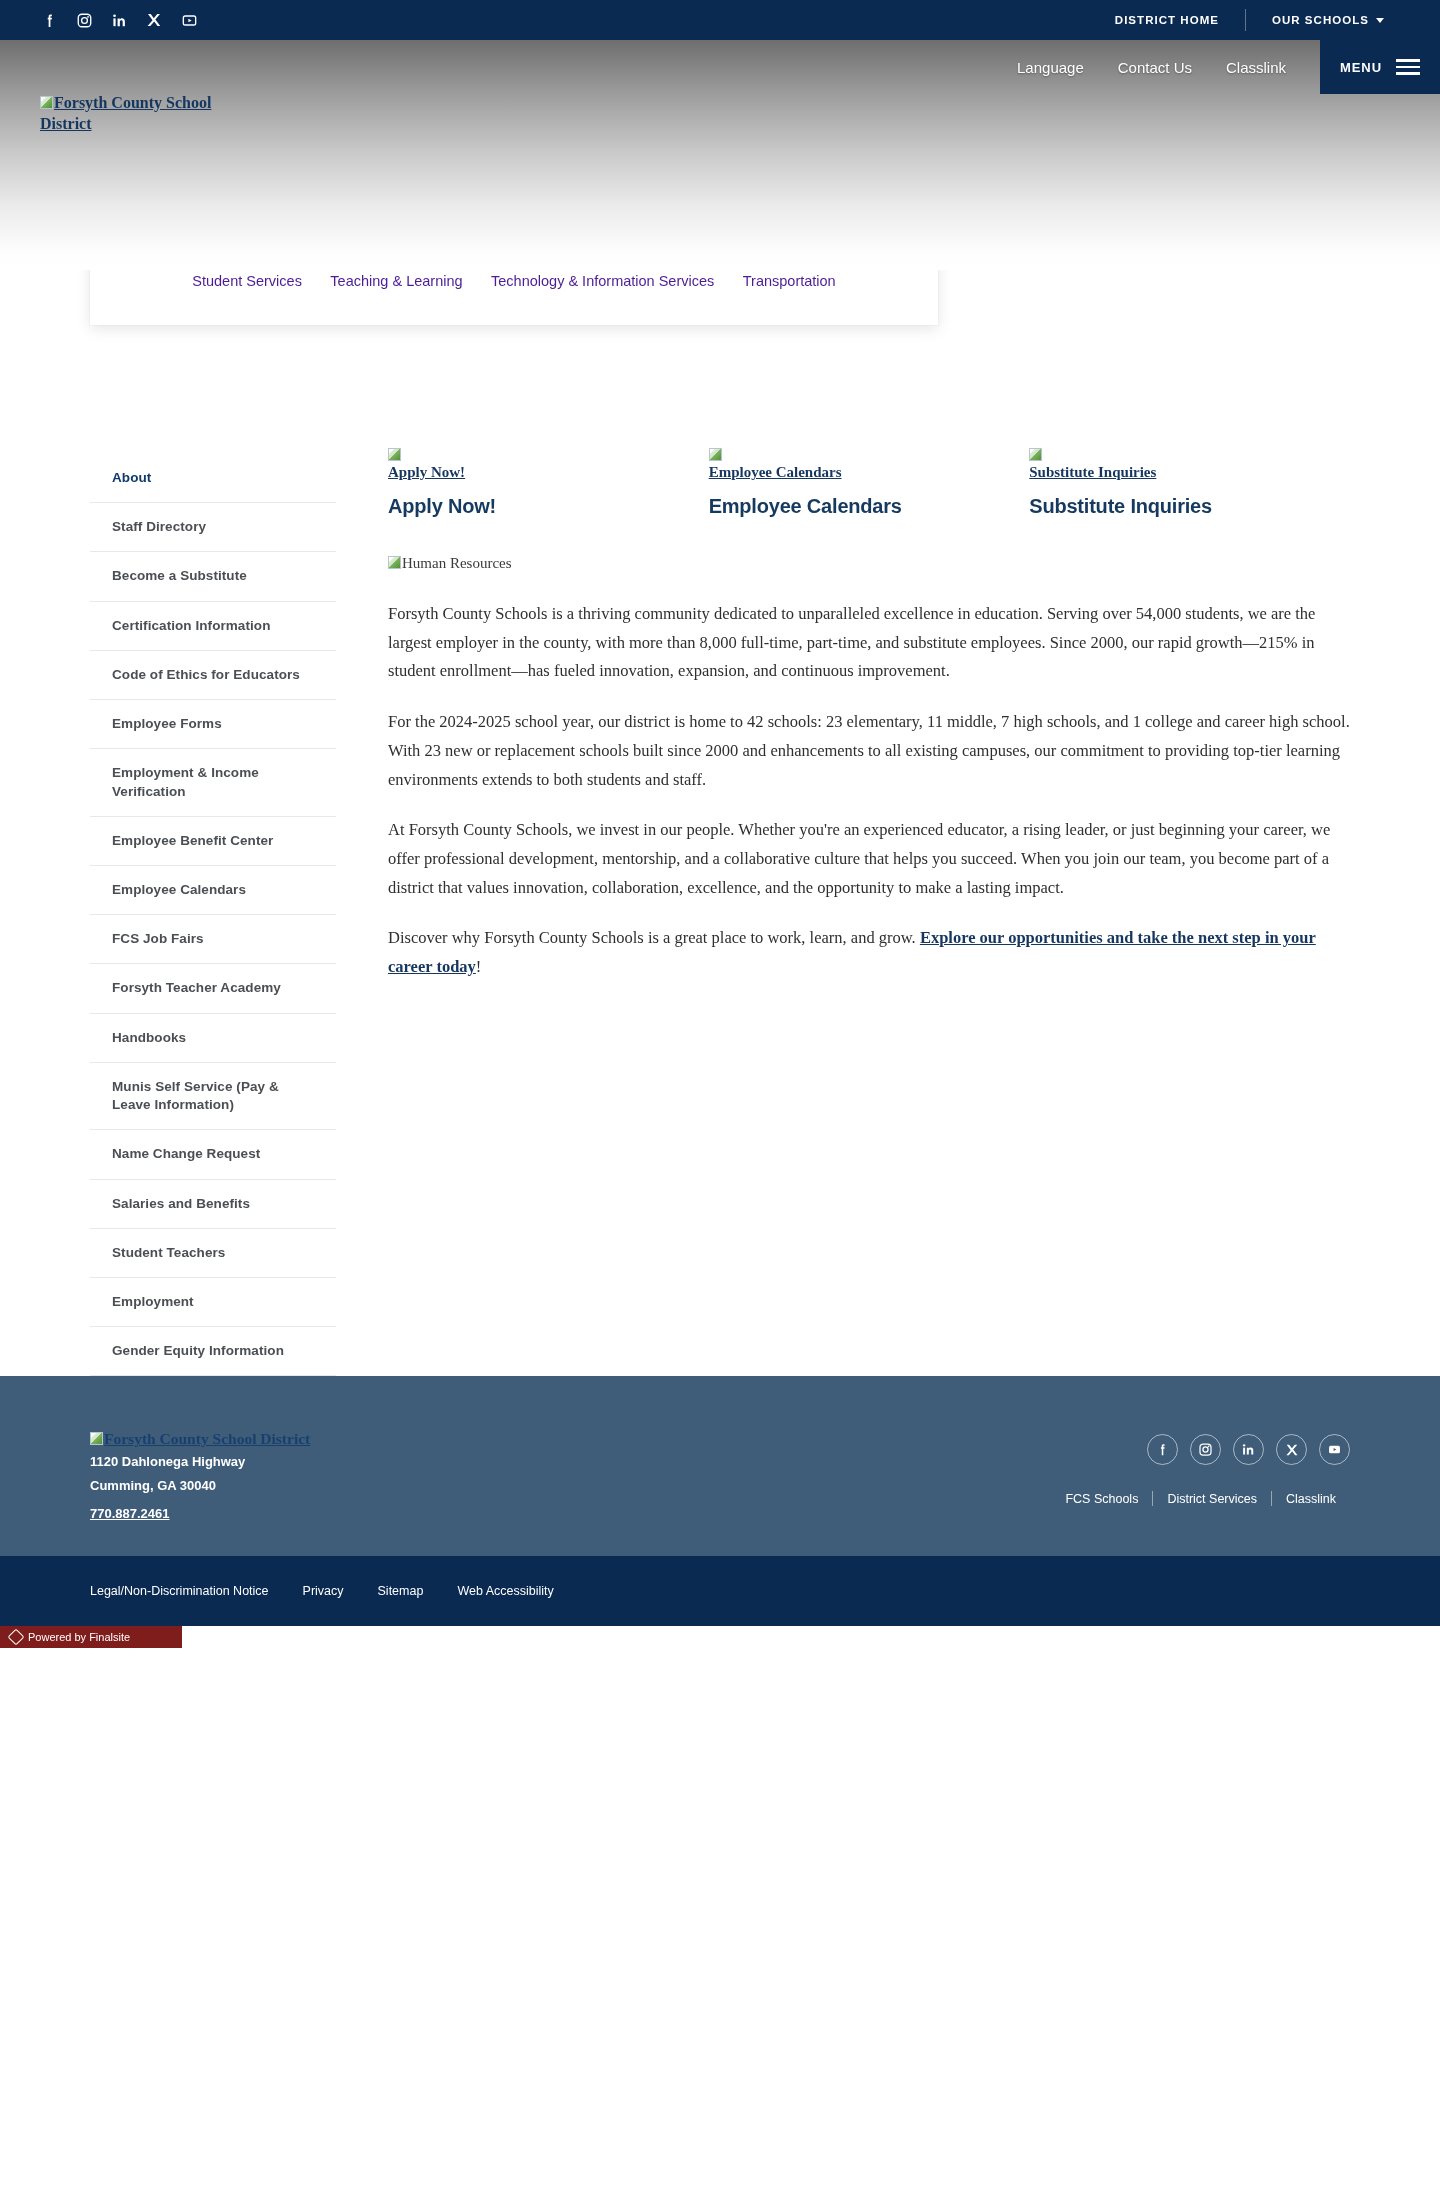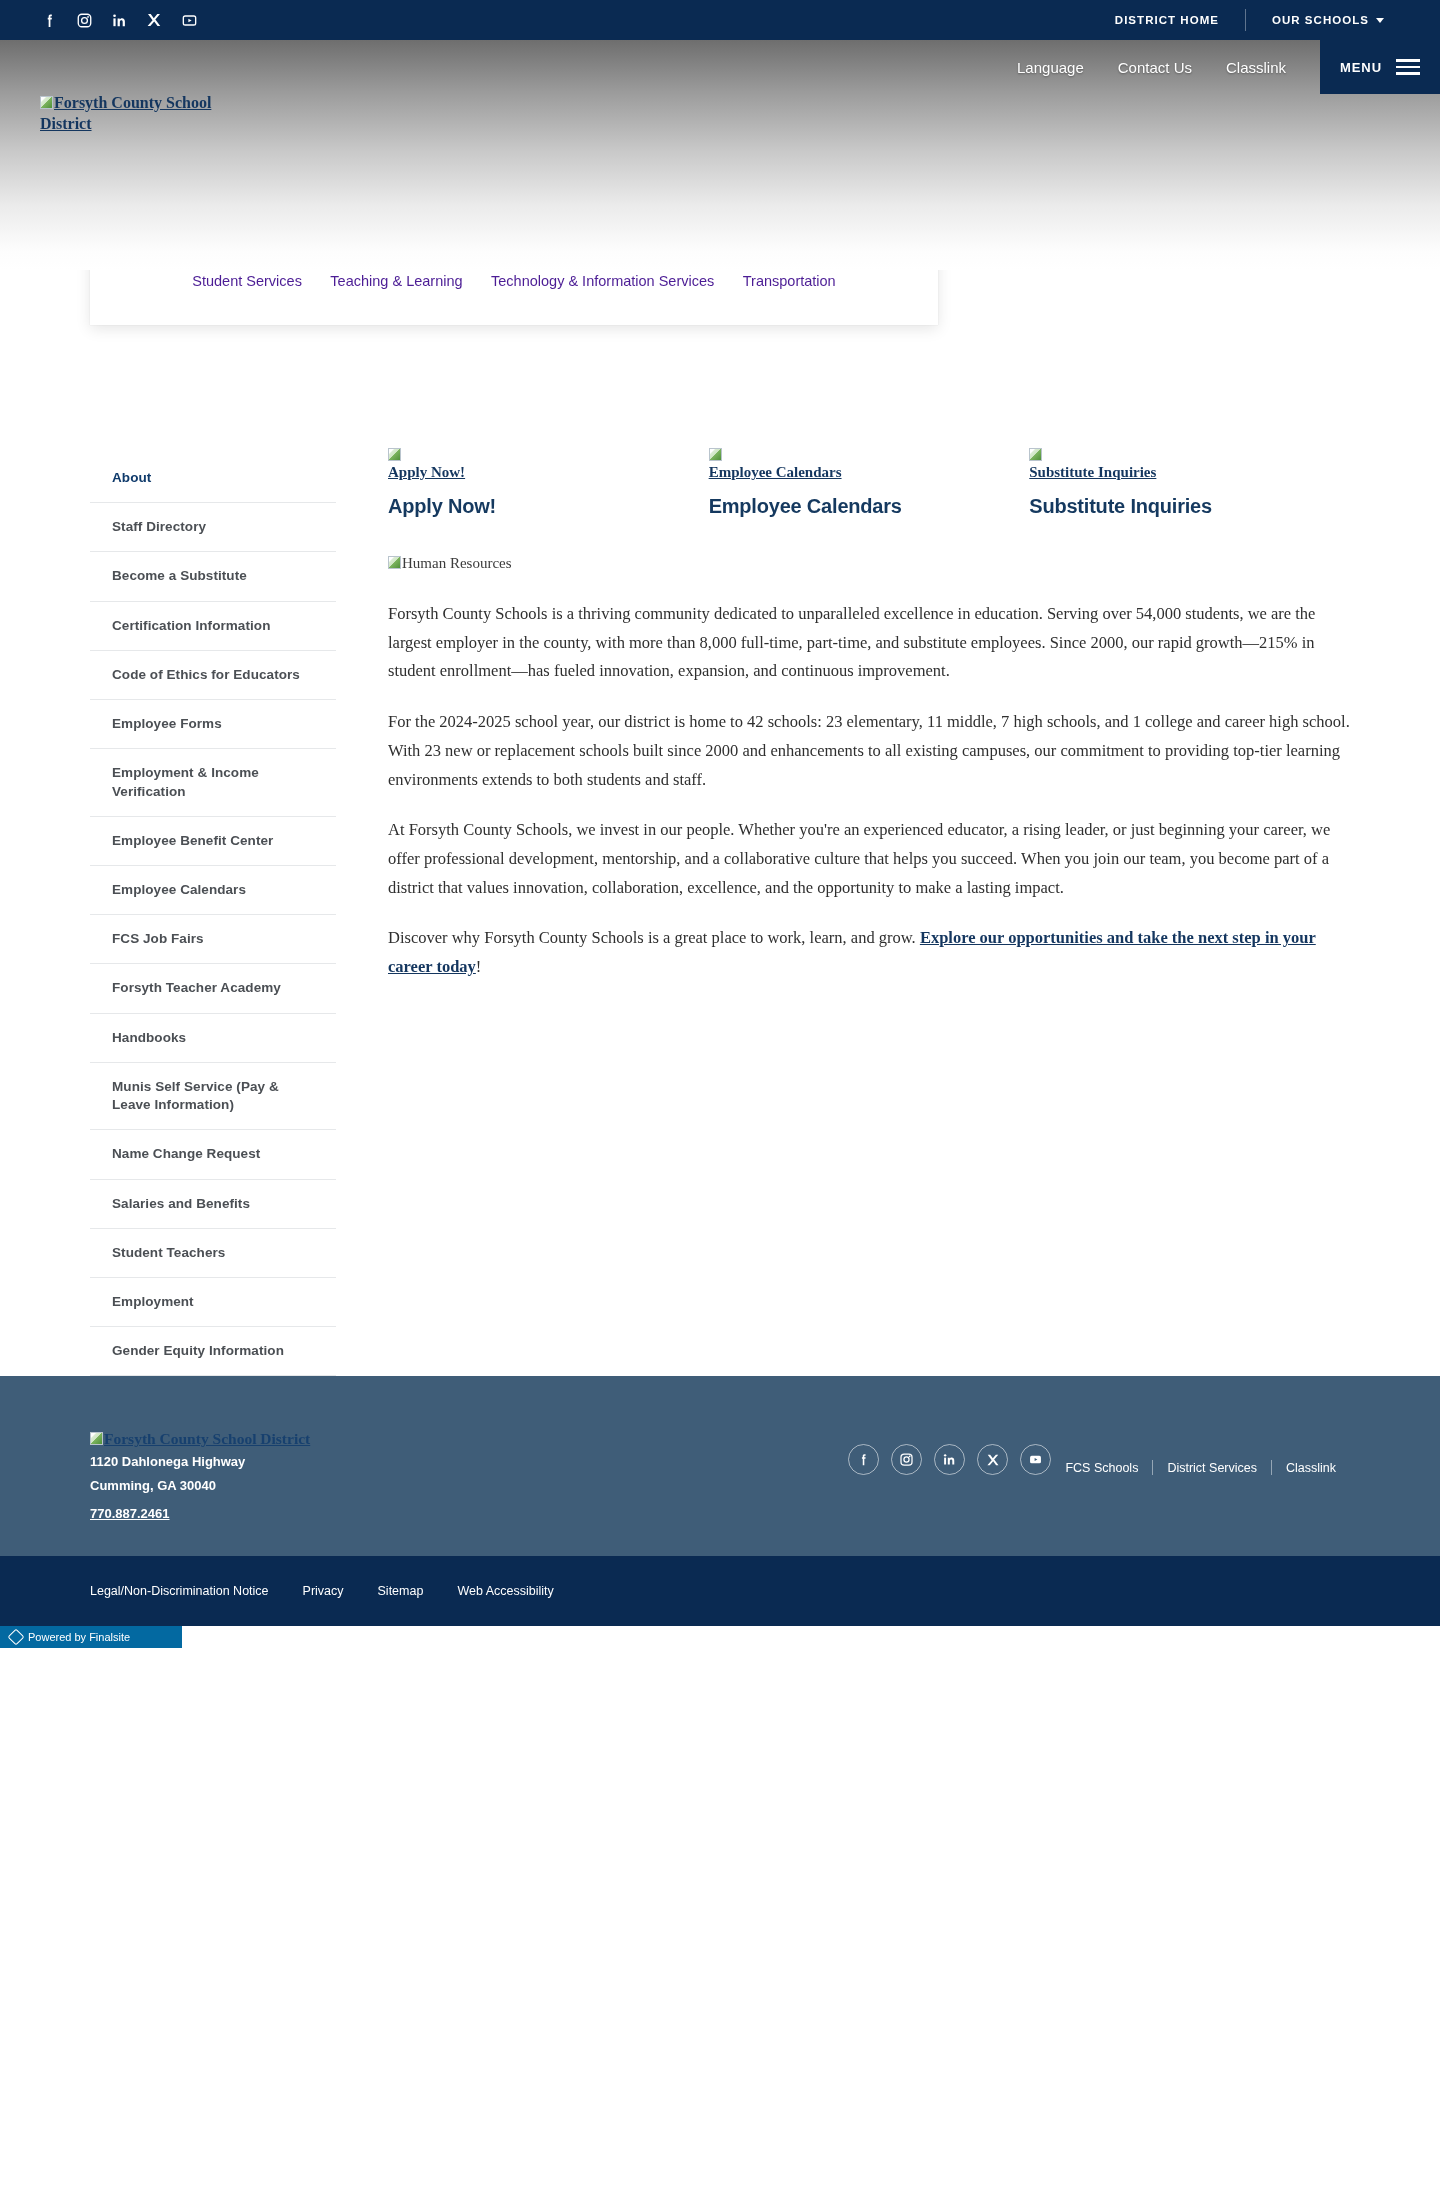--- a/index.html
+++ b/index.html
@@ -260,21 +260,21 @@
   .f-phone {
     display: inline-block;
     margin-top: 8px;
     color: #ffffff;
     font-size: 13px;
     font-weight: 700;
     text-decoration: underline;
   }
   .f-right {
     margin-left: auto;
-    display: flex; flex-direction: row; align-items: flex-end;
+    display: flex; flex-direction: column; align-items: flex-end;
     padding-top: 6px;
   }
   .f-social { display: flex; gap: 12px; }
   .fsoc {
     width: 31px; height: 31px; border-radius: 50%;
     border: 1px solid rgba(255,255,255,.55);
     display: flex; align-items: center; justify-content: center;
     color: #fff;
   }
   .f-links {
@@ -291,21 +291,21 @@
     background: #0a2a52;
     height: 70px;
     display: flex; align-items: center;
     padding-left: 90px;
   }
   .footerbar a {
     color: #ffffff; font-size: 12.5px; text-decoration: none;
     margin-right: 34px;
   }
   .finalsite {
-    background: #0369a1;
+    background: #7f1d1d;
     height: 22px;
     display: flex; align-items: center;
     gap: 6px;
     padding: 0 10px;
     width: 182px;
   }
   .finalsite span { color: #ffffff; font-size: 11px; }
   .fs-ico {
     width: 12px; height: 12px;
     border: 1.3px solid #fff;

